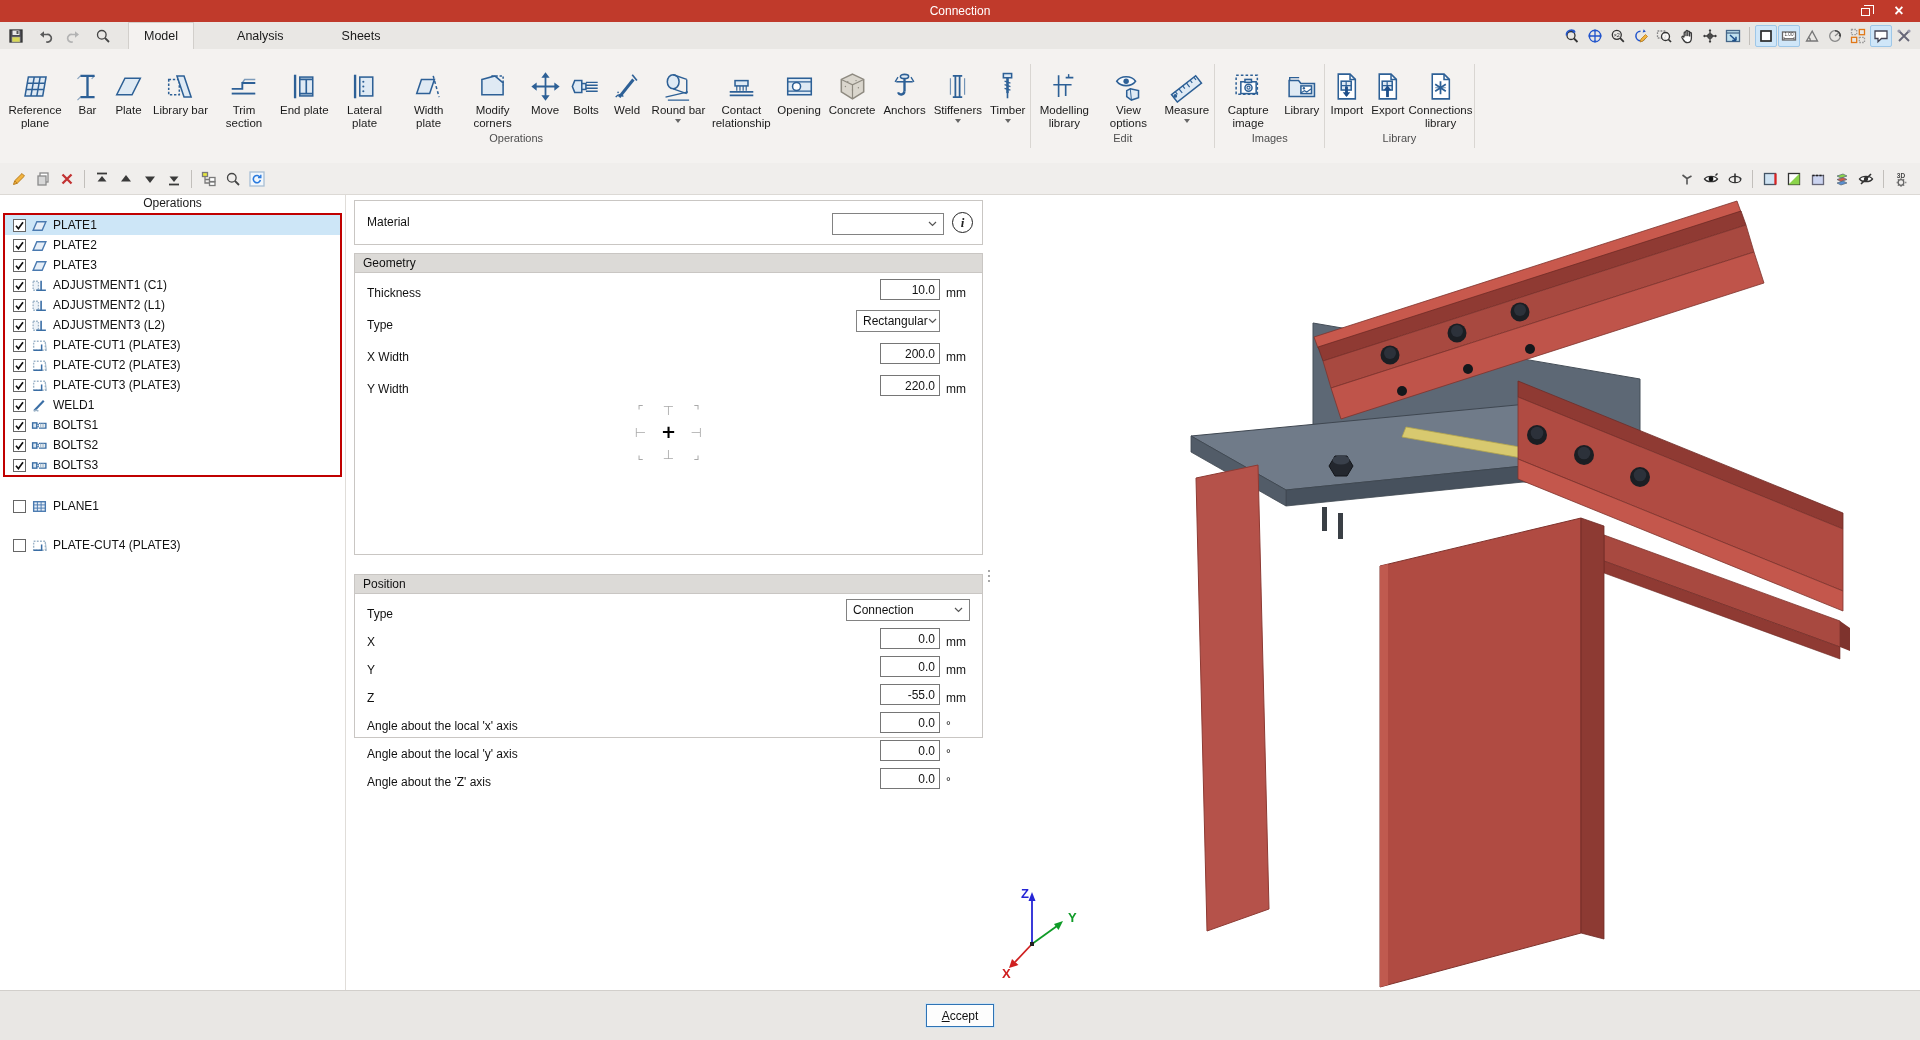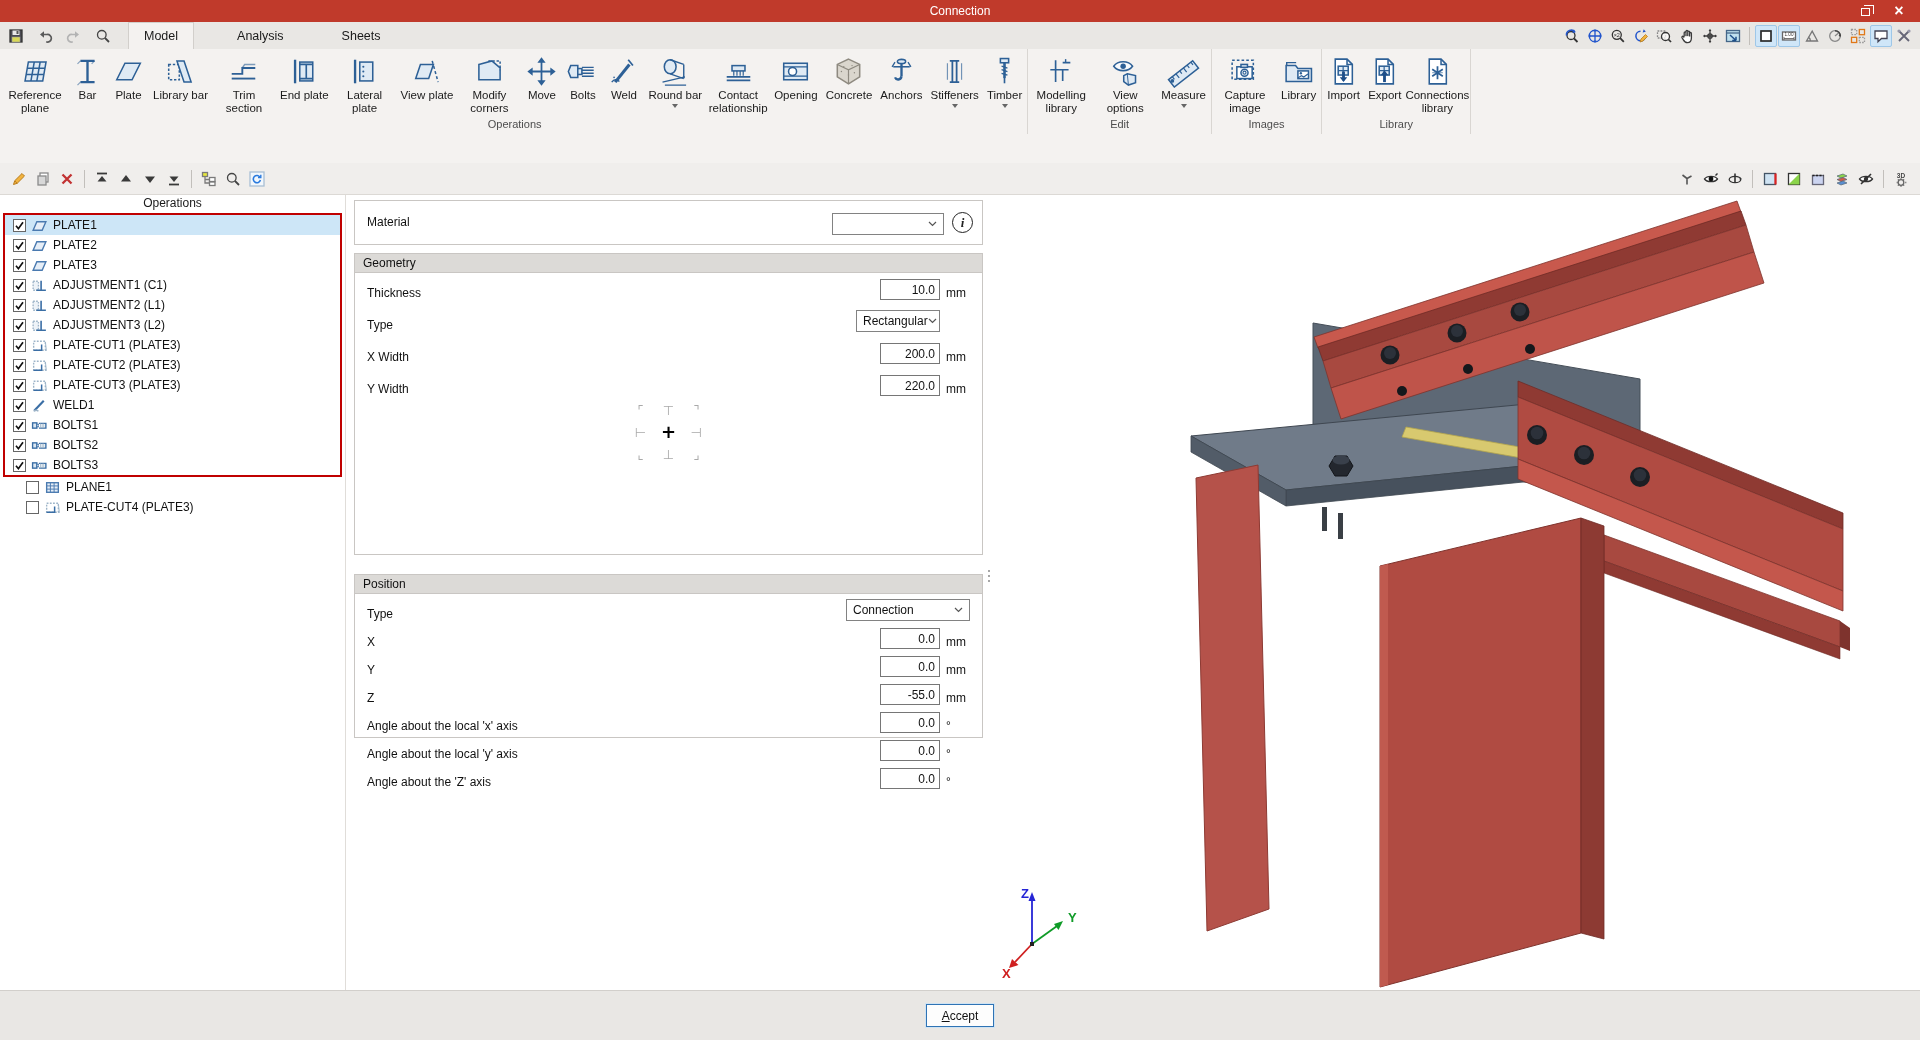--- a/index.html
+++ b/index.html
@@ -25,21 +25,21 @@
   #tabs{display:flex;align-items:stretch;margin-left:8px;gap:28px;}
   .tab{padding:0 15px;font-size:12.5px;color:#1a1a1a;display:flex;align-items:center;cursor:default;}
   .tab.active{background:#f4f2f0;border:1px solid #d2cfcb;border-bottom:none;}
   #view-toolbar{margin-left:auto;display:flex;align-items:center;gap:1px;padding-right:5px;}
   .sm-btn{width:22px;height:22px;display:flex;align-items:center;justify-content:center;border-radius:2px;border:1px solid transparent;}
   .sm-btn svg{width:16px;height:16px;display:block;}
   .sm-btn.active{background:#cfe6f8;border-color:#9ec7e8;}
   .sm-sep{width:1px;height:18px;background:#c2bfbb;margin:0 4px;}
 
   
-  #ribbon{height:114px;background:#f4f2f0;display:flex;align-items:flex-start;padding-left:2px;flex:none;}
+  #ribbon{height:114px;background:#f4f2f0;display:flex;align-items:center;padding-left:2px;flex:none;}
   .ribbon-group{display:flex;flex-direction:column;border-right:1px solid #d9d6d2;padding:0 1px;}
   .rg-buttons{flex:1;display:flex;align-items:flex-start;padding-top:3px;}
   .ribbon-btn{min-width:38px;max-width:64px;padding:2px 3px 0 3px;display:flex;flex-direction:column;
     align-items:center;text-align:center;font-size:11.5px;line-height:1.12;color:#1b1b1b;border:1px solid transparent;border-radius:2px;}
   .rb-icon svg{width:33px;height:33px;display:block;}
   .rb-label{margin-top:1px;}
   .rb-caret{width:0;height:0;border-left:3.5px solid transparent;border-right:3.5px solid transparent;
     border-top:4px solid #666;margin-top:2px;}
   .rg-label{height:18px;line-height:17px;text-align:center;font-size:11px;color:#4d4d4d;}
 
@@ -49,21 +49,21 @@
   #ops-toolbar,#vp-toolbar{display:flex;align-items:center;gap:2px;}
 
   
   #main{height:795px;display:flex;flex:none;background:#fff;}
 
   
   #tree-panel{width:346px;flex:none;border-right:1px solid #e0ddd9;position:relative;background:#fff;}
   .tree-header{height:18px;line-height:17px;text-align:center;font-size:12px;color:#1a1a1a;}
   #red-group{margin:0 3px;border:2px solid #c00000;background:#fff;}
   .tree-item{height:20px;display:flex;align-items:center;gap:5px;padding-left:8px;font-size:12px;color:#111;}
-  .tree-item.outside{padding-left:26px;}
+  .tree-item.outside{padding-left:13px;margin-top:19px;}
   .tree-item.selected{background:#cde6f7;}
   .cb{width:13px;height:13px;border:1px solid #666;background:#fff;flex:none;display:flex;
     align-items:center;justify-content:center;}
   .cb svg{width:11px;height:11px;display:block;}
   .ti-icon{width:17px;height:17px;flex:none;}
   .ti-icon svg{width:17px;height:17px;display:block;}
 
   
   #props-panel{width:640px;flex:none;position:relative;background:#fff;}
   .pbox{position:absolute;left:8px;right:3px;border:1px solid #c9c6c3;background:#fff;}
@@ -384,21 +384,21 @@
             </span>
             <span class="rb-label">Lateral plate</span>
           </div>
           <div class="ribbon-btn">
             <span class="rb-icon">
               <svg viewBox="0 0 28 28" fill="none" stroke="#2d6096" stroke-width="1.3">
                 <polygon points="4,20 8,8 19,8 15,20" fill="#dfeaf4"></polygon>
                 <path d="M18 5l5 18" stroke-dasharray="2.5 2"></path>
               </svg>
             </span>
-            <span class="rb-label">View plate</span>
+            <span class="rb-label">Width plate</span>
           </div>
           <div class="ribbon-btn">
             <span class="rb-icon">
               <svg viewBox="0 0 28 28" fill="none" stroke="#2d6096" stroke-width="1.3">
                 <polygon points="5,8 16,5 23,11 23,21 5,21" fill="#dfeaf4"></polygon>
                 <path d="M13 5h10v8" stroke-dasharray="2 1.5"></path>
               </svg>
             </span>
             <span class="rb-label">Modify corners</span>
           </div>

